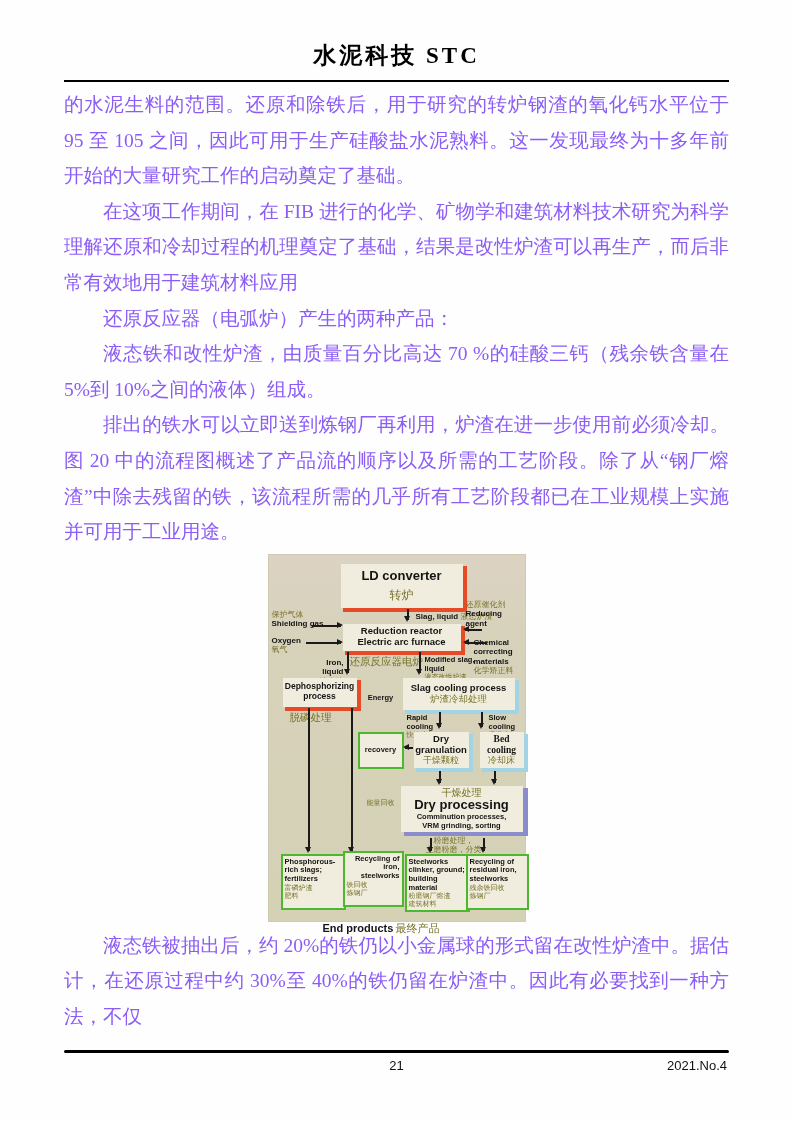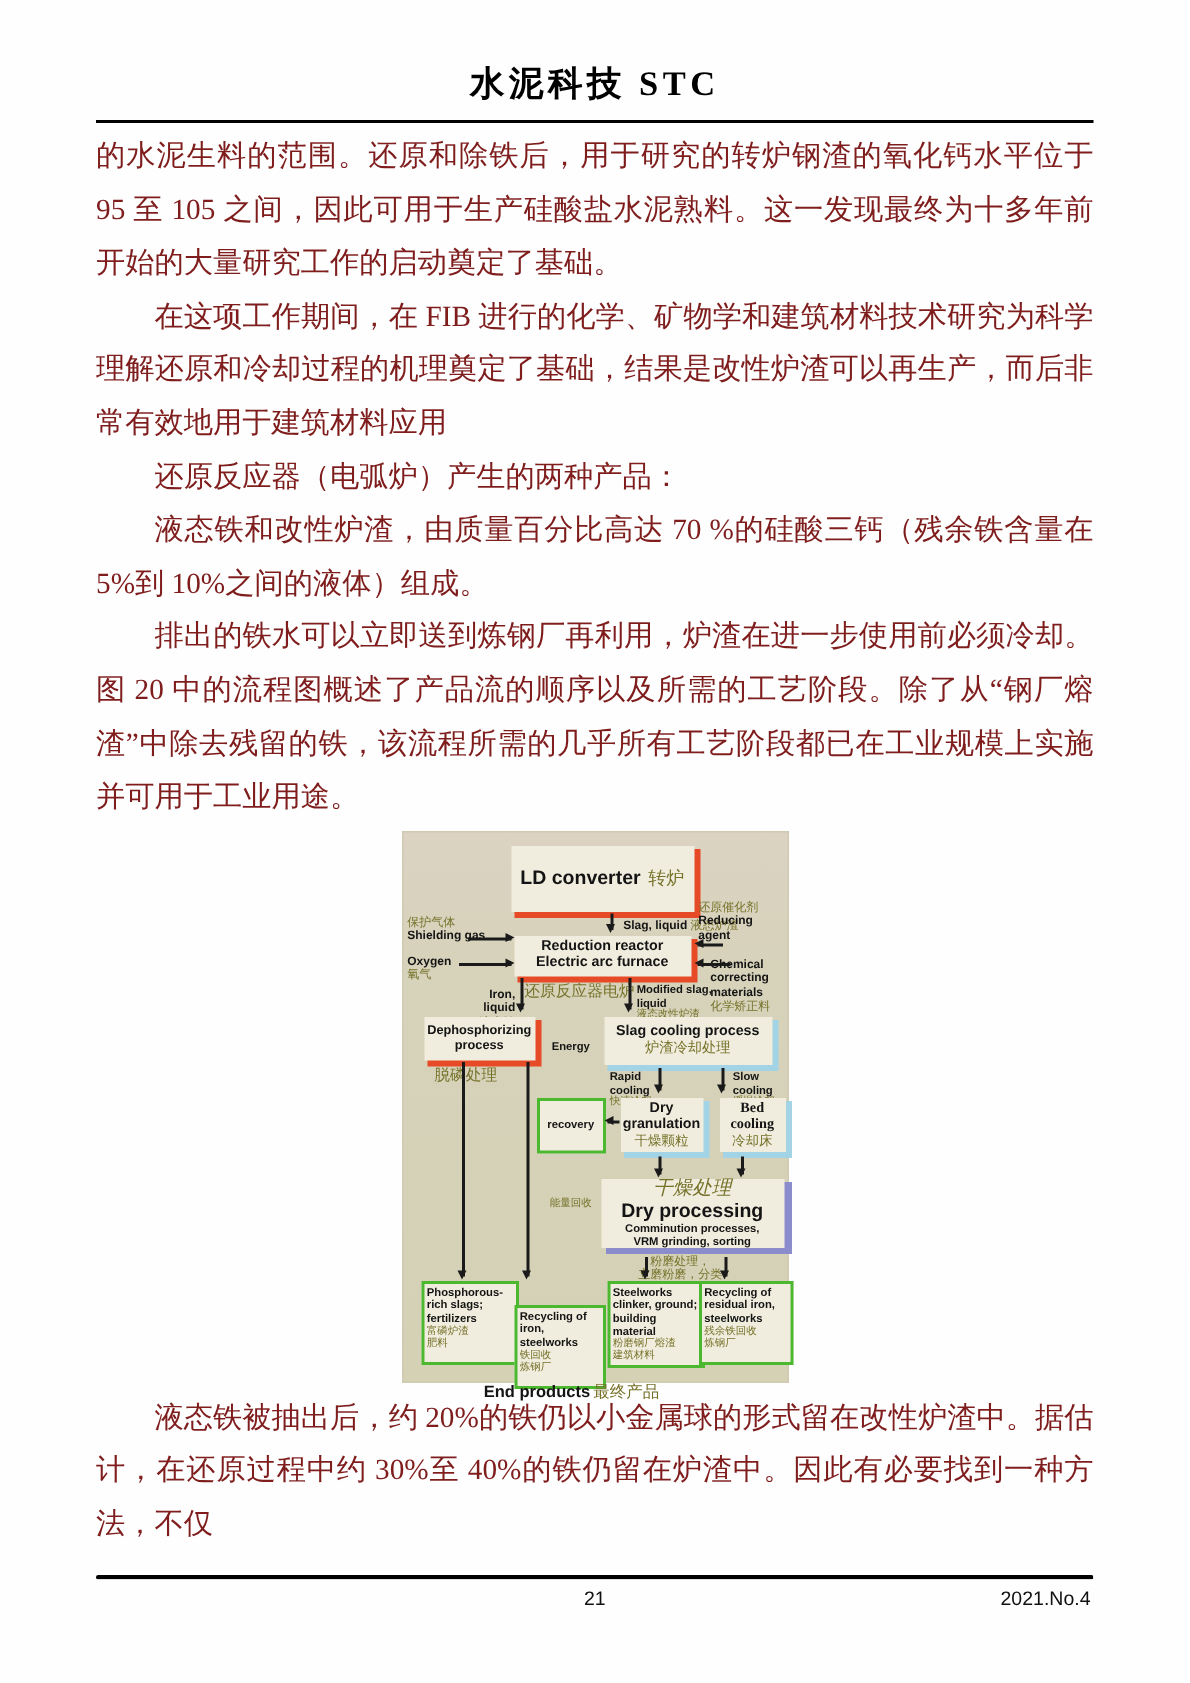--- a/index.html
+++ b/index.html
@@ -3,21 +3,21 @@
 <meta charset="utf-8">
 <style>
   html,body{margin:0;padding:0;background:#ffffff;}
   .page{position:relative;width:793px;height:1122px;background:#fefefe;overflow:hidden;
         font-family:"Liberation Serif","DejaVu Serif",serif;color:#111;}
   
   .hdr{padding-top:40px;text-align:center;font-size:23px;font-weight:bold;letter-spacing:3px;color:#000;}
   .hdr-rule{margin:9px 64px 0 64px;border:none;border-top:2px solid #000;height:0;}
   
   .body-text{margin:5px 64px 0 64px;}
-  .para{margin:0;font-size:19.5px;line-height:35.6px;text-align:justify;color:#7f1d1d;}
+  .para{margin:0;font-size:19.5px;line-height:35.6px;text-align:justify;color:#8b5cf6;}
   .indent{text-indent:2em;}
   
   .fig-wrap{margin:4px 0 0 0;text-align:center;}
   .flowchart{position:relative;width:258px;height:368px;margin:0 auto;
              background:linear-gradient(180deg,#dcd3c3 0%,#d7d2ba 25%,#d4d1b5 100%);
              font-family:"Liberation Sans","DejaVu Sans",sans-serif;text-align:left;
              box-shadow:0 0 0 1px #cfcab2 inset;}
   .fnode{position:absolute;background:#f1edde;display:flex;flex-direction:column;
          justify-content:center;align-items:center;text-align:center;line-height:1.15;}
   .fnode .en{font-weight:bold;color:#141414;}
@@ -63,21 +63,21 @@
     <p class="para">的水泥生料的范围。还原和除铁后，用于研究的转炉钢渣的氧化钙水平位于 95 至 105 之间，因此可用于生产硅酸盐水泥熟料。这一发现最终为十多年前开始的大量研究工作的启动奠定了基础。</p>
     <p class="para indent">在这项工作期间，在 FIB 进行的化学、矿物学和建筑材料技术研究为科学理解还原和冷却过程的机理奠定了基础，结果是改性炉渣可以再生产，而后非常有效地用于建筑材料应用</p>
     <p class="para indent">还原反应器（电弧炉）产生的两种产品：</p>
     <p class="para indent">液态铁和改性炉渣，由质量百分比高达 70 %的硅酸三钙（残余铁含量在 5%到 10%之间的液体）组成。</p>
     <p class="para indent">排出的铁水可以立即送到炼钢厂再利用，炉渣在进一步使用前必须冷却。图 20 中的流程图概述了产品流的顺序以及所需的工艺阶段。除了从“钢厂熔渣”中除去残留的铁，该流程所需的几乎所有工艺阶段都已在工业规模上实施并可用于工业用途。</p>
   </div>
 
   <div class="fig-wrap">
     <div class="flowchart">
 
-      <div class="fnode red inline-lbl" style="left:73px;top:10px;width:122px;height:44px;flex-direction:row;gap:5px;">
+      <div class="fnode red inline-lbl" style="left:73px;top:10px;width:122px;height:44px;flex-direction:column;gap:5px;">
         <span class="en" style="font-size:13px;">LD converter</span>
         <span class="zh" style="font-size:12px;">转炉</span>
       </div>
 
       <div class="varrow" style="left:139px;top:55px;height:11px;"></div>
       <div class="flabel inline-lbl" style="left:148px;top:58px;font-size:8px;">
         <span class="en">Slag, liquid</span>
         <span class="zh">液态炉渣</span>
       </div>
 
@@ -167,42 +167,42 @@
       <div class="fnode blue" style="left:212px;top:178px;width:44px;height:36px;font-family:Liberation Serif, serif;">
         <span class="en" style="font-size:9.5px;">Bed</span>
         <span class="en" style="font-size:9.5px;">cooling</span>
         <span class="zh" style="font-size:9px;">冷却床</span>
       </div>
 
       <div class="varrow" style="left:171px;top:217px;height:12px;"></div>
       <div class="varrow" style="left:226px;top:217px;height:12px;"></div>
 
       <div class="fnode purple" style="left:133px;top:232px;width:122px;height:46px;">
-        <span class="zh" style="font-size:13px;font-style:italic;">干燥处理</span>
+        <span class="zh" style="font-size:10px;">干燥处理</span>
         <span class="en" style="font-size:13px;">Dry processing</span>
         <span class="en" style="font-size:7.5px;">Comminution processes,</span>
         <span class="en" style="font-size:7.5px;">VRM grinding, sorting</span>
       </div>
       <div class="flabel" style="left:158px;top:282px;text-align:center;font-size:8px;">
         <span class="zh">粉磨处理，</span>
         <span class="zh">立磨粉磨，分类</span>
       </div>
 
       <div class="varrow" style="left:162px;top:284px;height:13px;"></div>
       <div class="varrow" style="left:215px;top:284px;height:13px;"></div>
 
       <div class="varrow" style="left:40px;top:154px;height:143px;"></div>
       <div class="varrow" style="left:83px;top:154px;height:143px;"></div>
 
       <div class="fnode greenb endbox" style="left:13px;top:300px;width:57px;height:48px;">
         <span class="en">Phosphorous-rich slags; fertilizers</span>
         <span class="zh">富磷炉渣</span>
         <span class="zh">肥料</span>
       </div>
-      <div class="fnode greenb endbox" style="left:75px;top:316px;width:53px;height:48px;">
+      <div class="fnode greenb endbox" style="left:75px;top:297px;width:53px;height:48px;text-align:right;">
         <span class="en">Recycling of iron, steelworks</span>
         <span class="zh">铁回收</span>
         <span class="zh">炼钢厂</span>
       </div>
       <div class="fnode greenb endbox" style="left:137px;top:300px;width:57px;height:50px;">
         <span class="en">Steelworks clinker, ground; building material</span>
         <span class="zh">粉磨钢厂熔渣</span>
         <span class="zh">建筑材料</span>
       </div>
       <div class="fnode greenb endbox" style="left:198px;top:300px;width:55px;height:48px;">

